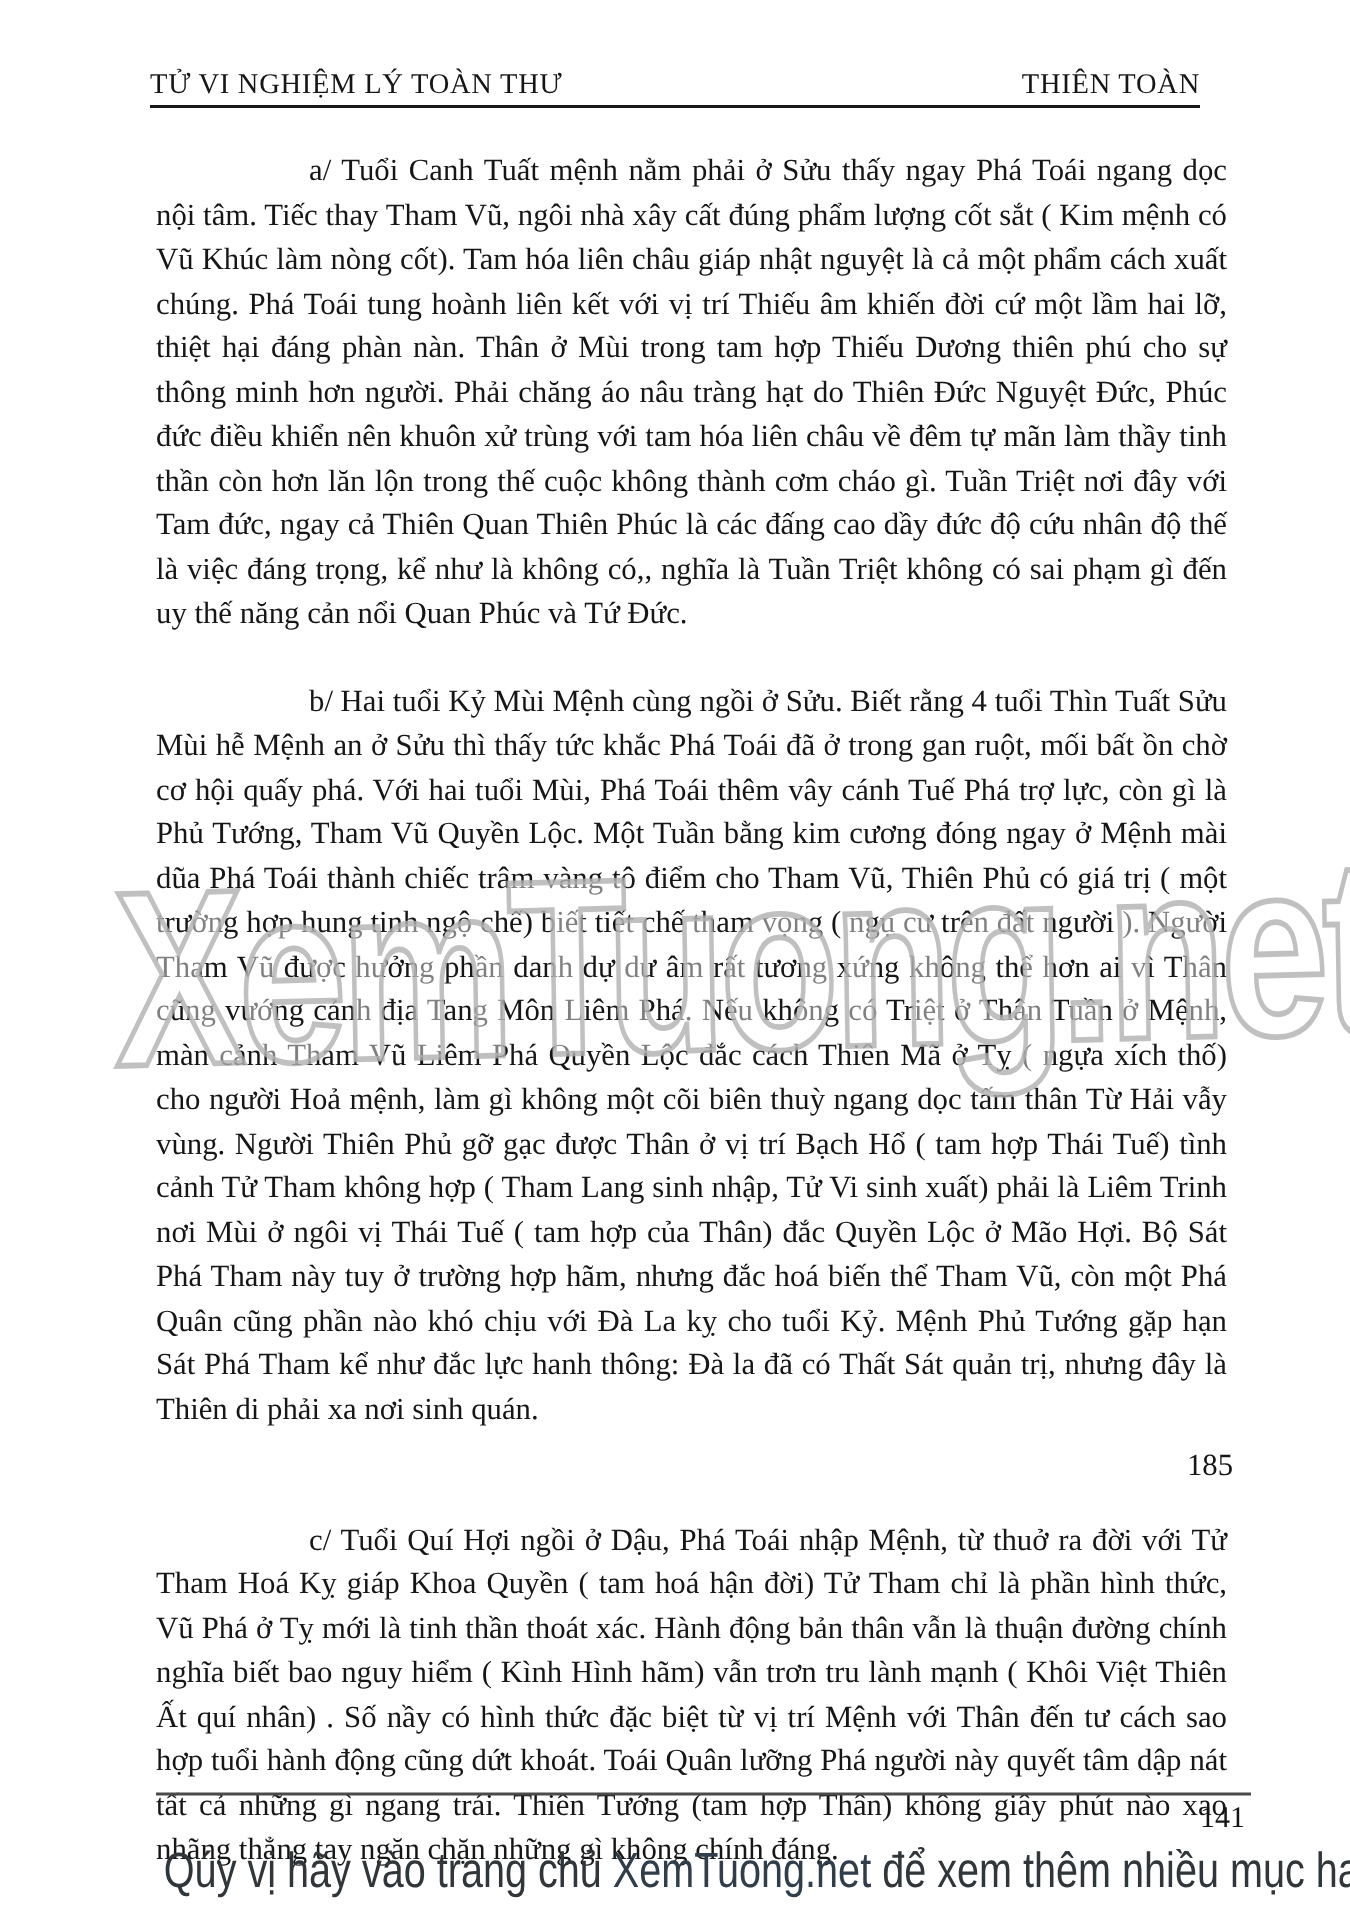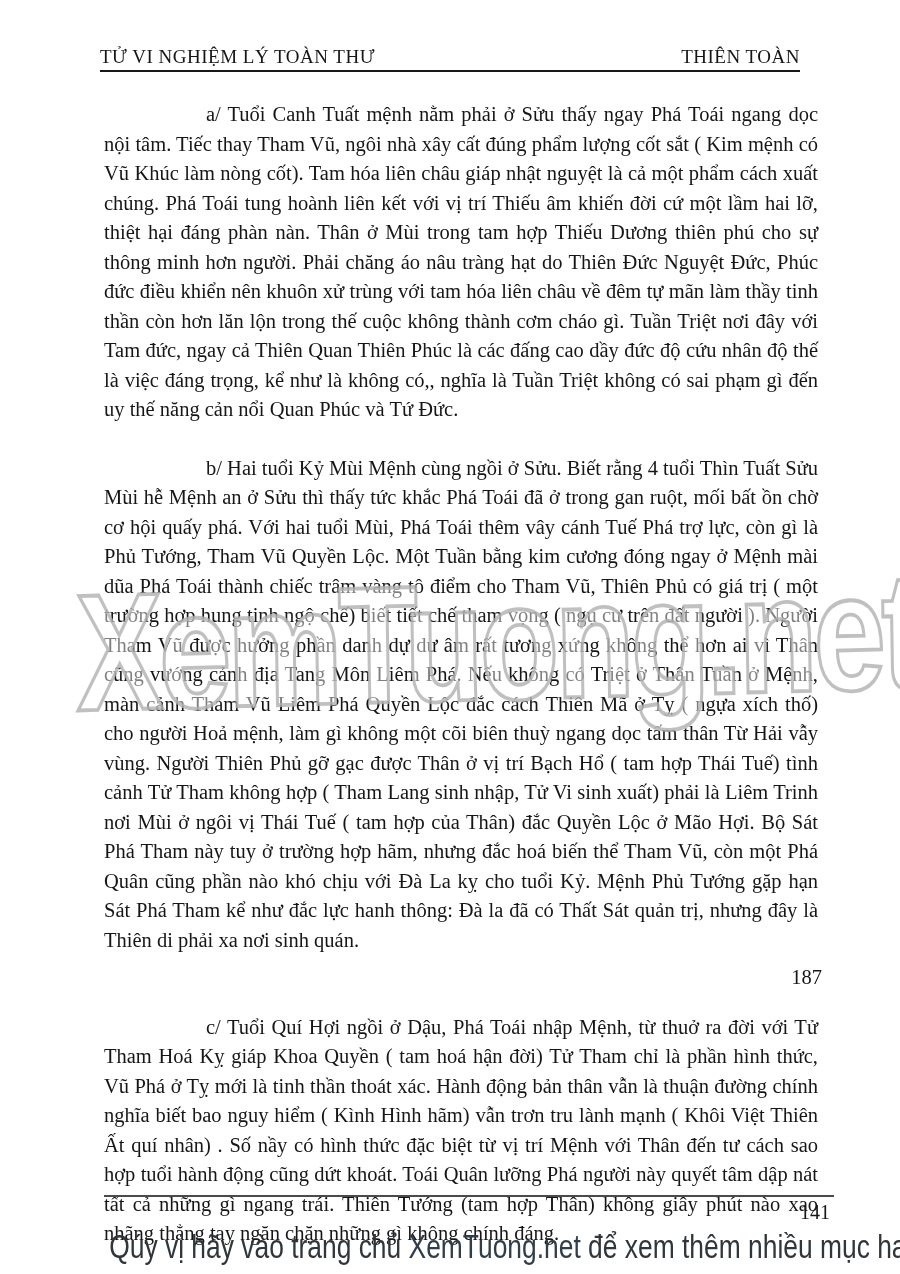--- a/index.html
+++ b/index.html
@@ -94,21 +94,21 @@
 <div class="page">
 
   <div class="header">
     <span>TỬ VI NGHIỆM LÝ TOÀN THƯ</span>
     <span>THIÊN TOÀN</span>
   </div>
 
   <div class="content">
     <p class="para">a/ Tuổi Canh Tuất mệnh nằm phải ở Sửu thấy ngay Phá Toái ngang dọc nội tâm. Tiếc thay Tham Vũ, ngôi nhà xây cất đúng phẩm lượng cốt sắt ( Kim mệnh có Vũ Khúc làm nòng cốt). Tam hóa liên châu giáp nhật nguyệt là cả một phẩm cách xuất chúng. Phá Toái tung hoành liên kết với vị trí Thiếu âm khiến đời cứ một lầm hai lỡ, thiệt hại đáng phàn nàn. Thân ở Mùi trong tam hợp Thiếu Dương thiên phú cho sự thông minh hơn người. Phải chăng áo nâu tràng hạt do Thiên Đức Nguyệt Đức, Phúc đức điều khiển nên khuôn xử trùng với tam hóa liên châu về đêm tự mãn làm thầy tinh thần còn hơn lăn lộn trong thế cuộc không thành cơm cháo gì. Tuần Triệt nơi đây với Tam đức, ngay cả Thiên Quan Thiên Phúc là các đấng cao dầy đức độ cứu nhân độ thế là việc đáng trọng, kể như là không có,, nghĩa là Tuần Triệt  không có sai phạm gì đến uy thế  năng cản nổi Quan Phúc và Tứ Đức.</p>
     <p class="para">b/ Hai tuổi Kỷ Mùi Mệnh cùng ngồi ở Sửu. Biết rằng 4 tuổi Thìn Tuất Sửu Mùi  hễ Mệnh an ở Sửu  thì thấy tức khắc Phá Toái đã ở trong gan ruột, mối bất ồn chờ cơ hội quấy phá. Với hai tuổi Mùi, Phá Toái thêm vây cánh Tuế Phá trợ lực, còn gì là Phủ Tướng, Tham Vũ Quyền Lộc. Một Tuần bằng kim cương đóng ngay ở Mệnh mài dũa Phá Toái  thành chiếc trâm vàng tô điểm cho Tham Vũ, Thiên Phủ có giá trị ( một trường hợp hung tinh ngộ chế) biết tiết chế tham vọng ( ngụ cư trên đất người ). Người Tham Vũ  được hưởng phần danh dự dư âm rất tương xứng không thể hơn ai vì Thân cũng vướng cảnh địa Tang Môn Liêm Phá. Nếu không có Triệt ở Thân Tuần ở Mệnh, màn cảnh Tham Vũ Liêm Phá Quyền Lộc đắc cách Thiên Mã  ở Tỵ ( ngựa xích thố) cho người Hoả mệnh,  làm gì không một cõi biên thuỳ ngang dọc tấm thân Từ Hải vẫy vùng. Người Thiên Phủ gỡ gạc được Thân ở vị trí Bạch Hổ ( tam hợp Thái Tuế) tình cảnh Tử Tham không hợp  ( Tham Lang sinh nhập, Tử Vi sinh xuất) phải là Liêm Trinh nơi Mùi ở ngôi vị Thái Tuế ( tam hợp của Thân) đắc Quyền Lộc ở Mão Hợi. Bộ Sát Phá Tham này tuy ở trường hợp hãm, nhưng đắc hoá biến thể Tham Vũ, còn một Phá Quân cũng phần nào khó chịu với Đà La kỵ cho tuổi Kỷ. Mệnh Phủ Tướng gặp hạn Sát Phá Tham kể như đắc lực hanh thông: Đà la đã có Thất Sát quản trị, nhưng đây là Thiên di phải xa nơi sinh quán.</p>
-    <div class="pnum-inline">187</div>
+    <div class="pnum-inline">185</div>
     <p class="para">c/ Tuổi Quí Hợi ngồi ở Dậu, Phá Toái nhập Mệnh, từ thuở ra đời với Tử Tham Hoá Kỵ giáp Khoa Quyền ( tam hoá hận đời) Tử Tham chỉ là phần hình thức, Vũ Phá ở Tỵ mới là tinh thần thoát xác. Hành động bản thân vẫn là thuận đường chính nghĩa biết bao nguy hiểm ( Kình Hình hãm) vẫn trơn tru lành mạnh ( Khôi Việt Thiên Ất quí nhân) . Số nầy có hình thức đặc biệt từ vị trí Mệnh với Thân đến tư cách sao hợp tuổi hành động cũng dứt khoát. Toái Quân lưỡng Phá người này quyết tâm dập nát tất cả những gì ngang trái. Thiên Tướng (tam hợp Thân) không giây phút nào xao nhãng thẳng tay ngăn chặn những gì không chính đáng.</p>
   </div>
 
   <div class="watermark">XemTuong.net</div>
 
   <div class="bottom-rule"></div>
 
   <div class="pnum-bottom">141</div>
 
   <div class="footer">

